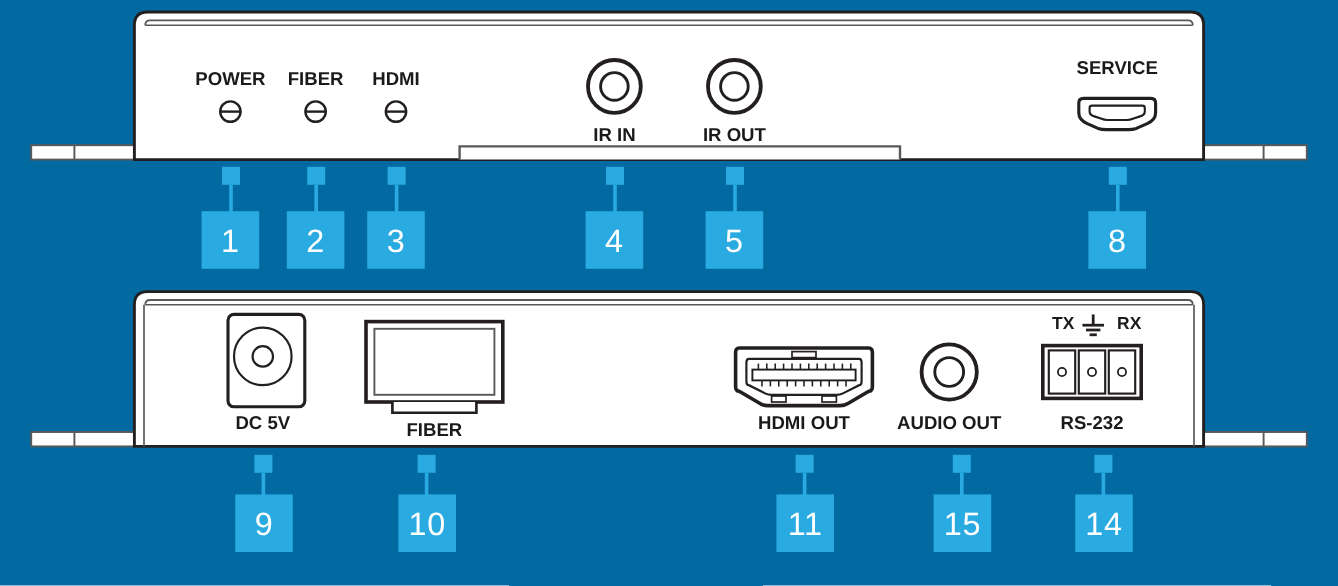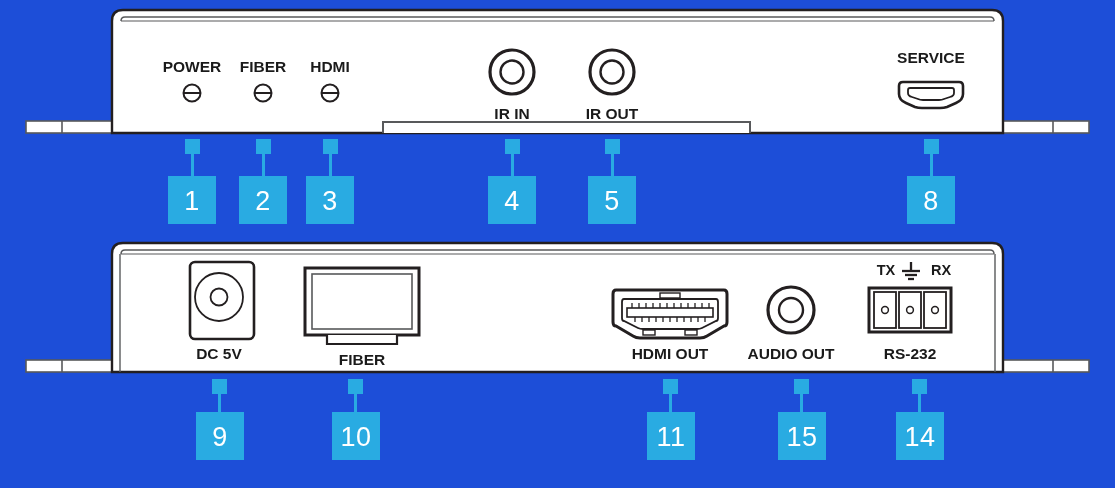--- a/index.html
+++ b/index.html
@@ -5,21 +5,21 @@
 <style>
   html,body{margin:0;padding:0;background:#ffffff;}
   body{
     font-family:"Liberation Sans", sans-serif;
     -webkit-font-smoothing:antialiased;
   }
   #stage{
     position:relative;
     width:1115px;
     height:488px;
-    background:#1d4ed8;
+    background:#0369a1;
     overflow:hidden;
   }
   svg#diagram{position:absolute;left:0;top:0;width:1115px;height:488px;}
 
   .callout-num{
     font-family:"Liberation Sans", sans-serif;
     font-size:27px;
     fill:#ffffff;
     text-anchor:middle;
     dominant-baseline:central;

